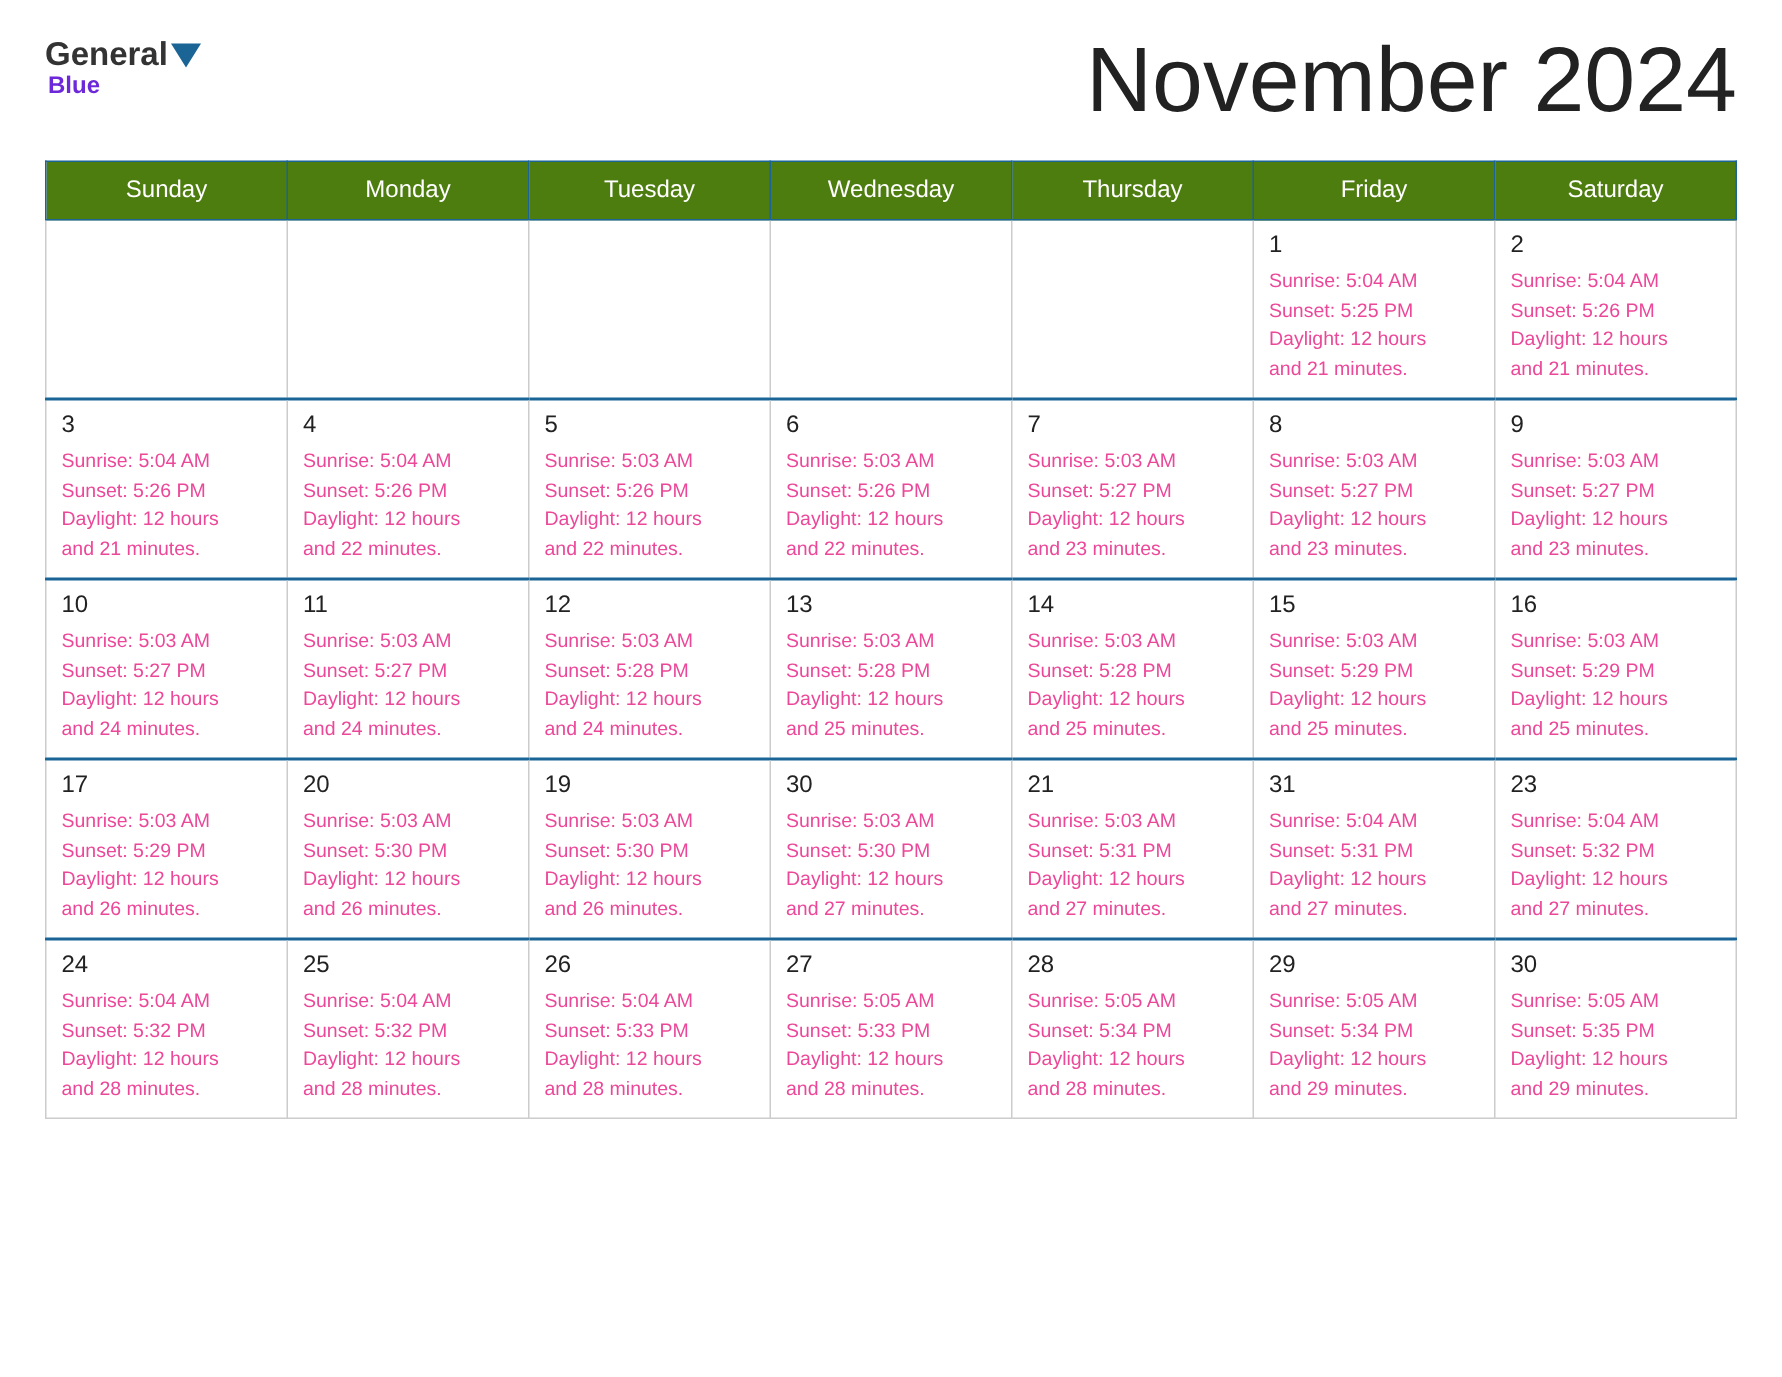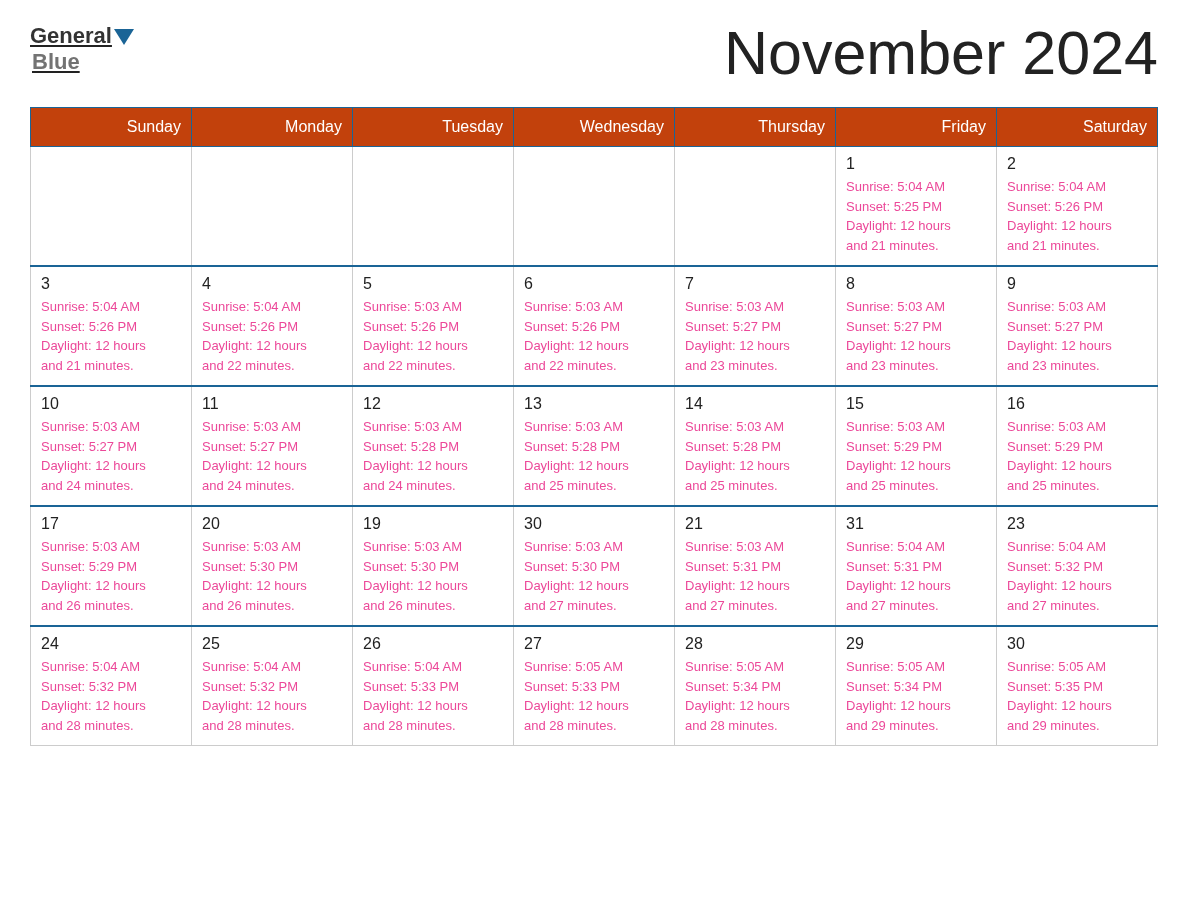--- a/index.html
+++ b/index.html
@@ -13,21 +13,20 @@
       display: flex;
       justify-content: space-between;
       align-items: flex-start;
       margin-bottom: 20px;
     }
     .logo {
       display: flex;
       flex-direction: column;
       align-items: flex-start;
       margin-top: 5px;
-      text-decoration: underline;
     }
     .logo-text {
       display: flex;
       align-items: flex-end;
       font-size: 22px;
       font-weight: bold;
       color: #333;
       line-height: 1;
     }
     .logo-general { color: #333; }
@@ -35,22 +34,22 @@
       width: 0;
       height: 0;
       border-left: 10px solid transparent;
       border-right: 10px solid transparent;
       border-top: 16px solid #1a6496;
       display: inline-block;
       margin-left: 2px;
       margin-bottom: 2px;
     }
     .logo-blue {
-      color: #737373;
-      font-size: 22px;
+      color: #6d28d9;
+      font-size: 16px;
       font-weight: bold;
       margin-top: 2px;
       margin-left: 2px;
     }
     .title-section {
       text-align: right;
     }
     .month-title {
       font-size: 61px;
       font-weight: normal;
@@ -61,26 +60,26 @@
       font-size: 22px;
       color: #444;
       margin-top: 4px;
     }
     .calendar {
       width: 100%;
       border-collapse: collapse;
       border: 1px solid #bbb;
     }
     .calendar th {
-      background-color: #c2410c;
+      background-color: #4d7c0f;
       color: #fff;
       font-size: 16px;
       font-weight: normal;
       padding: 10px 10px;
-      text-align: right;
+      text-align: center;
       border: 1px solid #1a6496;
     }
     .calendar td {
       vertical-align: top;
       padding: 8px 10px 10px 10px;
       border: 1px solid #ccc;
       width: 14.28%;
       font-size: 13px;
       color: #333;
       min-height: 100px;

